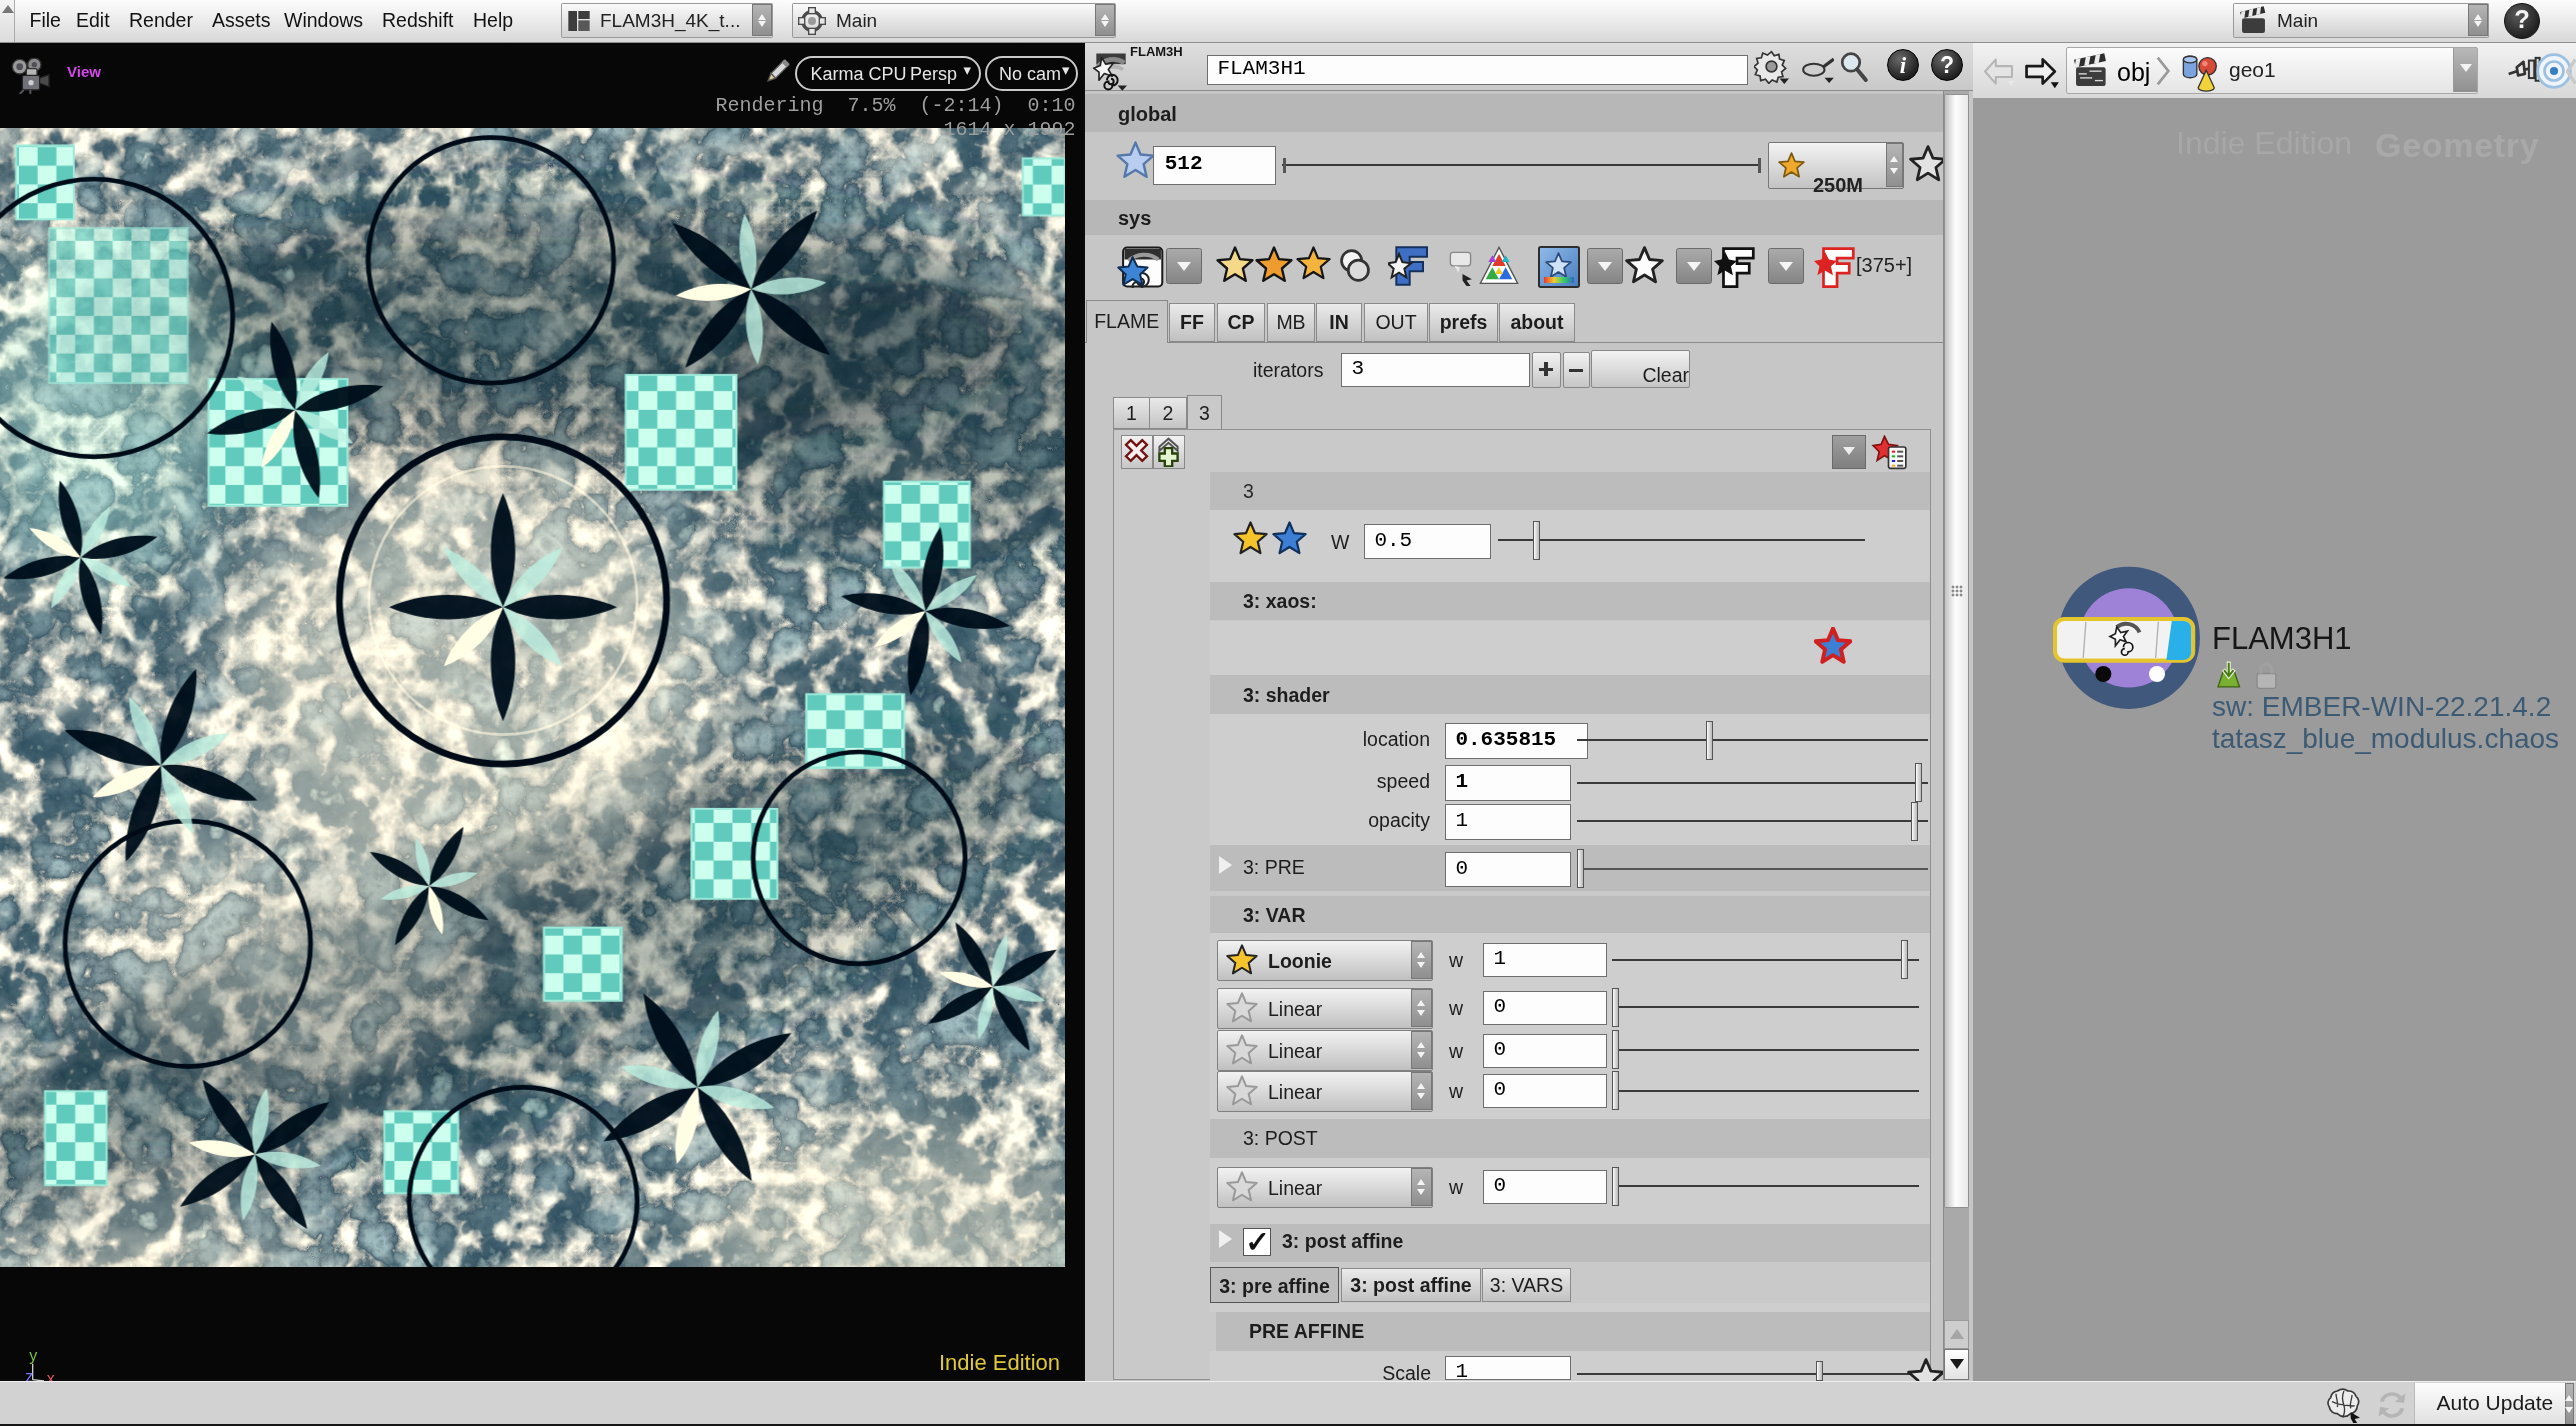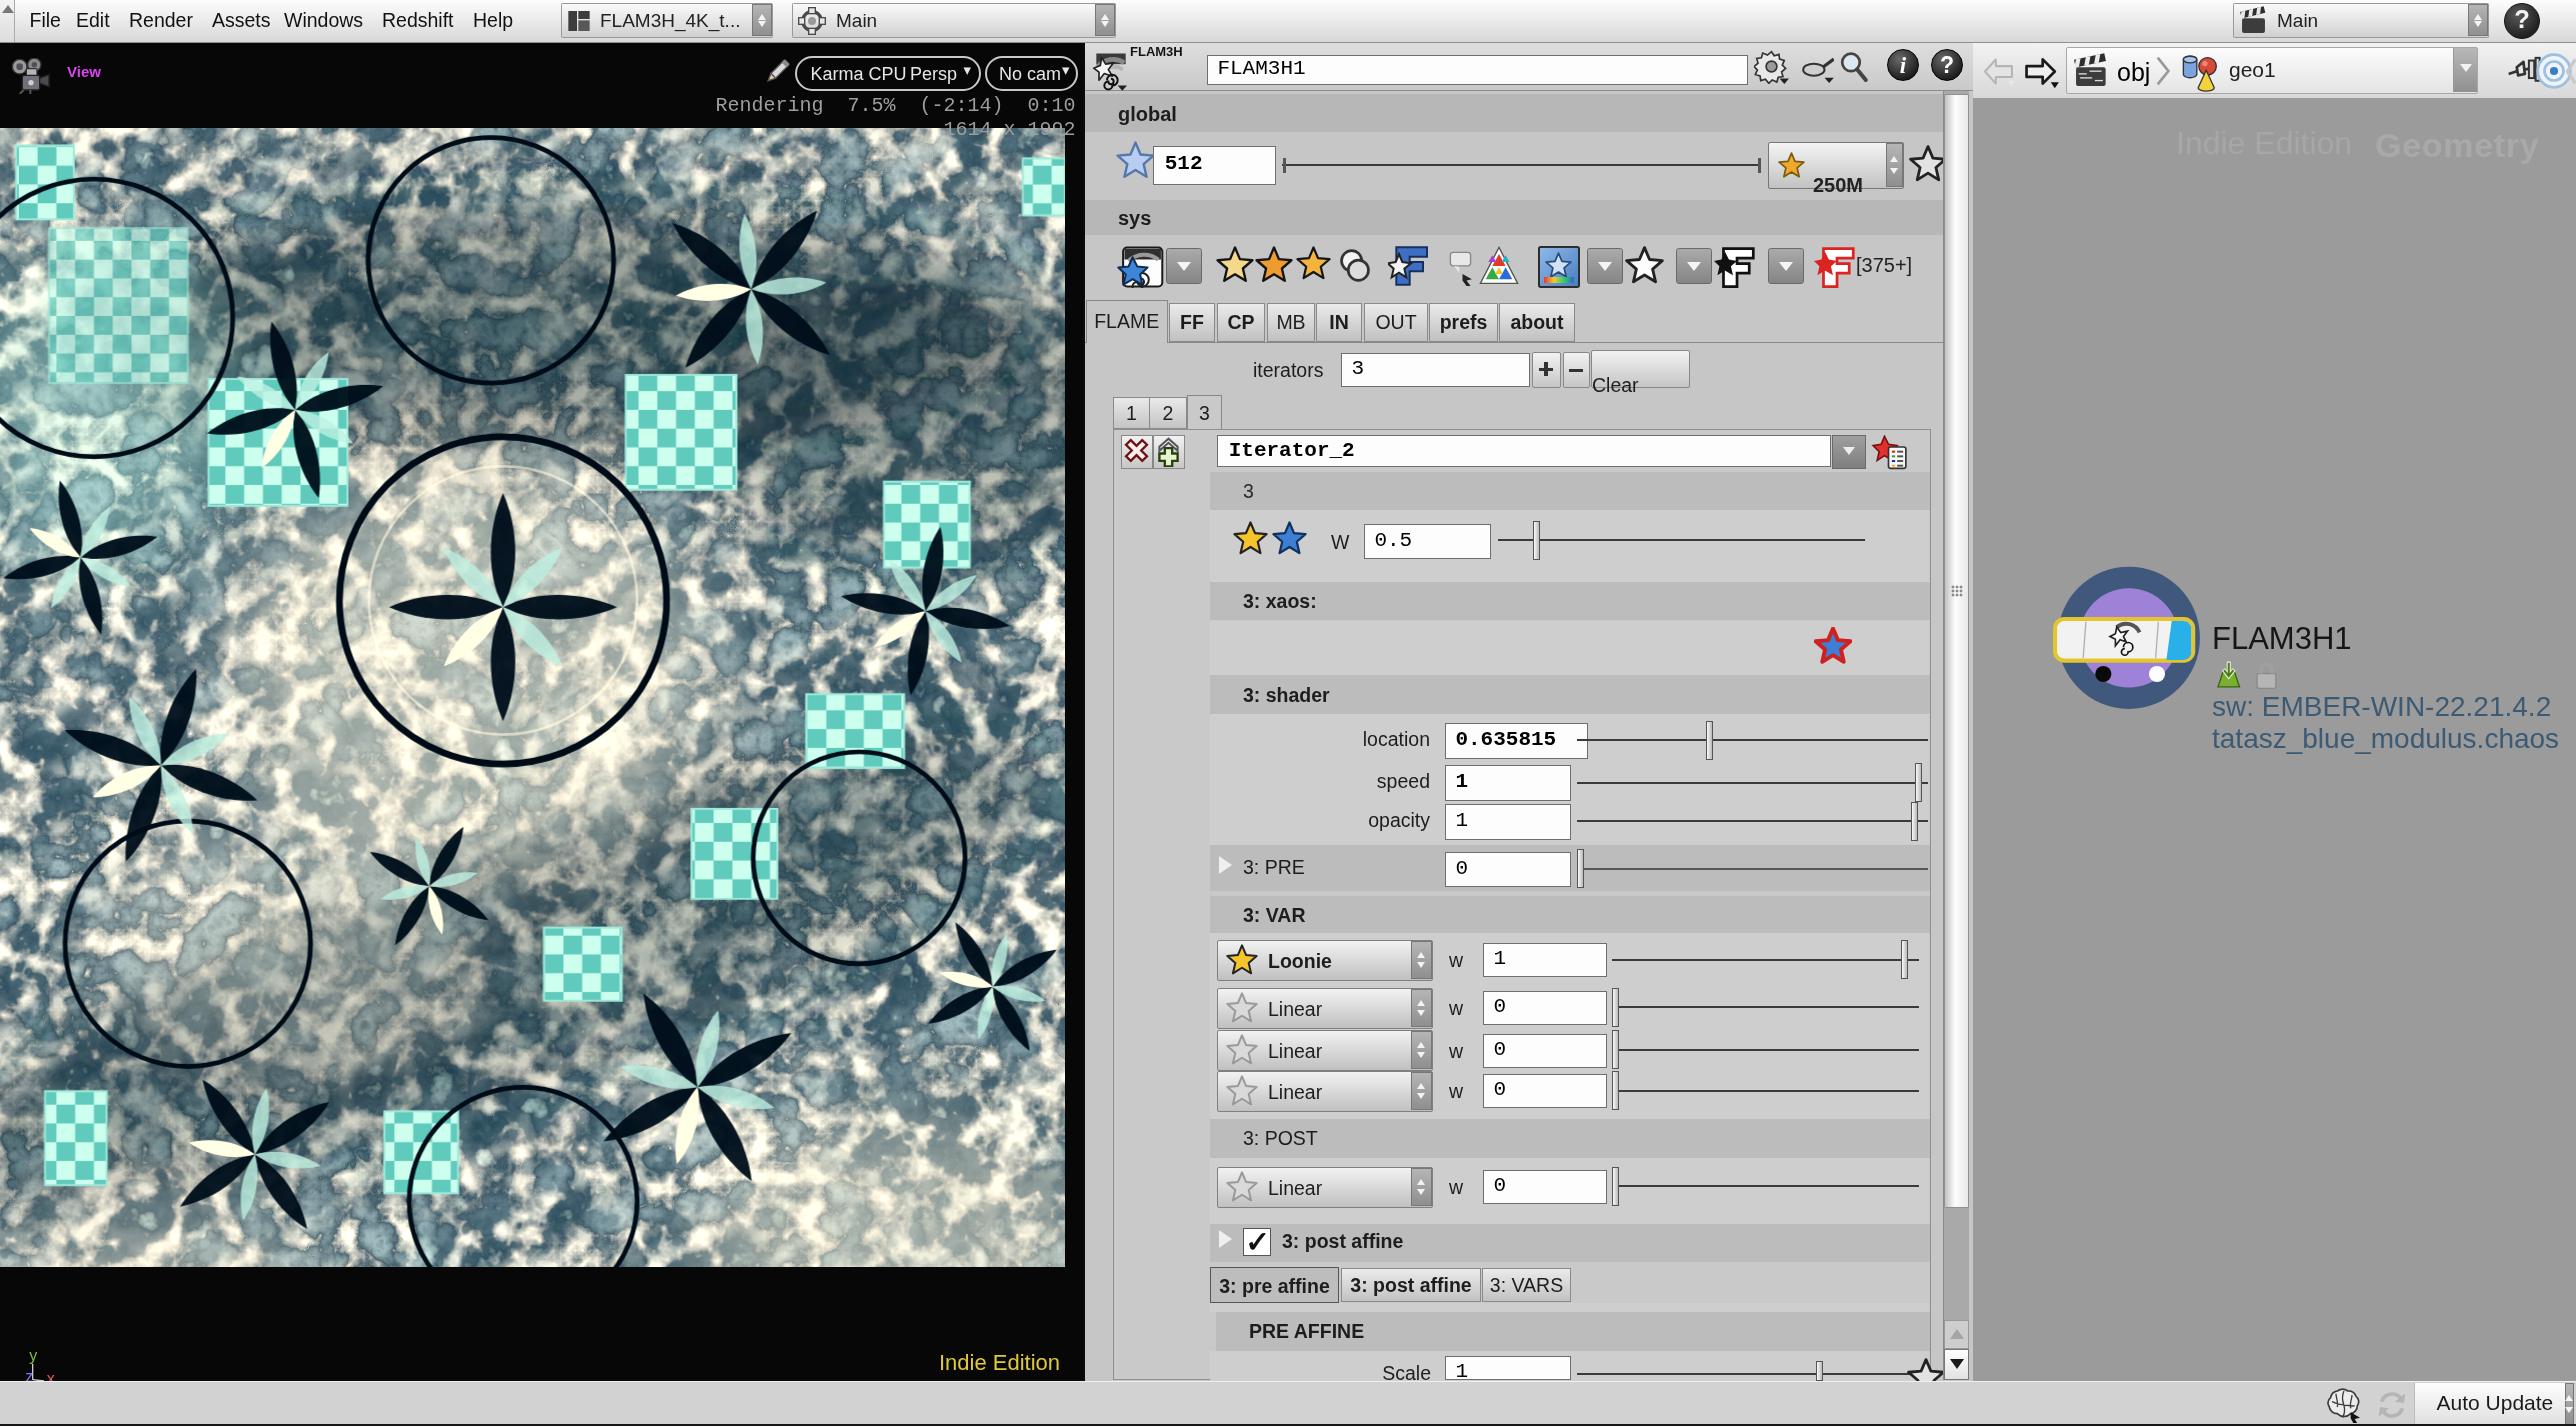--- a/index.html
+++ b/index.html
@@ -348,40 +348,39 @@
 <div class="fld" style="left:256px;top:310px;width:189px;height:34px;font-size:21px;padding:3.4px 0 0 9.4px;">3</div>
 <div class="btn" style="left:447px;top:309px;width:29px;height:36px;">
       <div class="abs" style="left:6px;top:9.4px;width:14px;height:14px;">
         <div class="abs" style="left:5.4px;top:0;width:3.4px;height:14px;background:#333;"></div>
         <div class="abs" style="left:0;top:5.4px;width:14px;height:3.4px;background:#333;"></div>
       </div>
     </div>
 <div class="btn" style="left:478px;top:309px;width:27px;height:36px;">
       <div class="abs" style="left:5.4px;top:16px;width:14px;height:3.4px;background:#333;"></div>
     </div>
-<div class="btn" style="left:506px;top:307px;width:99px;height:38px;font-size:19.5px;color:#1d1d1d;text-align:left;padding-top:23px;">Clear</div>
+<div class="btn" style="left:506px;top:307px;width:99px;height:38px;font-size:19.5px;color:#1d1d1d;text-align:right;padding-top:13px;">Clear</div>
 <div class="abs" style="left:27.5px;top:354px;width:38px;height:32px;background:linear-gradient(#e9e9e9,#c4c4c4);border:1.3px solid #8a8a8a;font-size:19.5px;color:#1d1d1d;text-align:center;padding-top:4px;">1</div>
 <div class="abs" style="left:64px;top:354px;width:38px;height:32px;background:linear-gradient(#e9e9e9,#c4c4c4);border:1.3px solid #8a8a8a;font-size:19.5px;color:#1d1d1d;text-align:center;padding-top:4px;">2</div>
 <div class="abs" style="left:102px;top:352px;width:35px;height:36px;background:#c9c9c9;border:1.3px solid #888;border-bottom:none;font-size:19.5px;color:#1d1d1d;text-align:center;padding-top:6px;">3</div>
 <div class="abs" style="left:27.5px;top:386px;width:818px;height:951px;background:#c9c9c9;border:1.3px solid #909090;"></div>
     <div class="abs" style="left:125px;top:467px;width:719px;height:72px;background:#cecece;"></div>
     <div class="abs" style="left:125px;top:578px;width:719px;height:54px;background:#cecece;"></div>
     <div class="abs" style="left:125px;top:671px;width:719px;height:131px;background:#cecece;"></div>
     <div class="abs" style="left:125px;top:890px;width:719px;height:186px;background:#cecece;"></div>
     <div class="abs" style="left:125px;top:1115px;width:719px;height:66px;background:#cecece;"></div>
     <div class="abs" style="left:125px;top:1260px;width:719px;height:9.4px;background:#cecece;"></div>
     <div class="abs" style="left:125px;top:1308px;width:719px;height:29.5px;background:#cecece;"></div>
 <div class="btn" style="left:36px;top:392px;width:32px;height:34px;border-radius:0;"><svg width="29" height="31" viewBox="0 0 43 46">
         <path d="M13 6 L21.5 14.5 L30 6 L37 13 L28.5 21.5 L37 30 L30 37 L21.5 28.5 L13 37 L6 30 L14.5 21.5 L6 13 Z" fill="#fbeeee" stroke="#6e1212" stroke-width="3.5" stroke-linejoin="miter"></path>
       </svg></div>
 <div class="btn" style="left:68px;top:392px;width:32px;height:34px;border-radius:0;"><svg width="29" height="31" viewBox="0 0 43 46">
         <path d="M8 16 L21.5 4 L35 16 L35 22 L21.5 10 L8 22 Z" fill="#efefef" stroke="#555" stroke-width="3"></path>
         <path d="M16 18 h11 v8 h8 v11 h-8 v8 h-11 v-8 h-8 v-11 h8 Z" fill="#e4f4cf" stroke="#27420c" stroke-width="3.5"></path>
       </svg></div>
-<div class="fld" style="left:132px;top:392px;width:614px;height:32px;font-size:21px;font-weight:bold;padding:3.4px 0 0 10.7px;">Iterator_2</div>
 <div class="abs" style="left:747px;top:392px;width:34px;height:34px;background:linear-gradient(#9f9f9f,#7f7f7f);border:1.3px solid #6a6a6a;">
       <div class="abs" style="left:50%;top:10.7px;transform:translateX(-50%);width:0;height:0;border:6.7px solid transparent;border-top:8.7px solid #ededed;border-bottom-width:0;"></div>
     </div>
 <svg class="abs" style="left:786px;top:392px" width="39" height="36" viewBox="0 0 58 54">
       <path d="M20 2 L26 14 L39 16 L30 25 L33 38 L20 31 L9 38 L12 25 L3 16 L15 14 Z" fill="#e03030" stroke="#801010" stroke-width="2.5"></path>
       <rect x="26" y="18" width="26" height="32" rx="3" fill="#f8f8f8" stroke="#333" stroke-width="2.5"></rect>
       <g stroke-width="3">
         <line x1="31" y1="25" x2="36" y2="25" stroke="#d22"></line>
         <line x1="39" y1="25" x2="48" y2="25" stroke="#555"></line>
         <line x1="31" y1="32" x2="36" y2="32" stroke="#2a2"></line>

